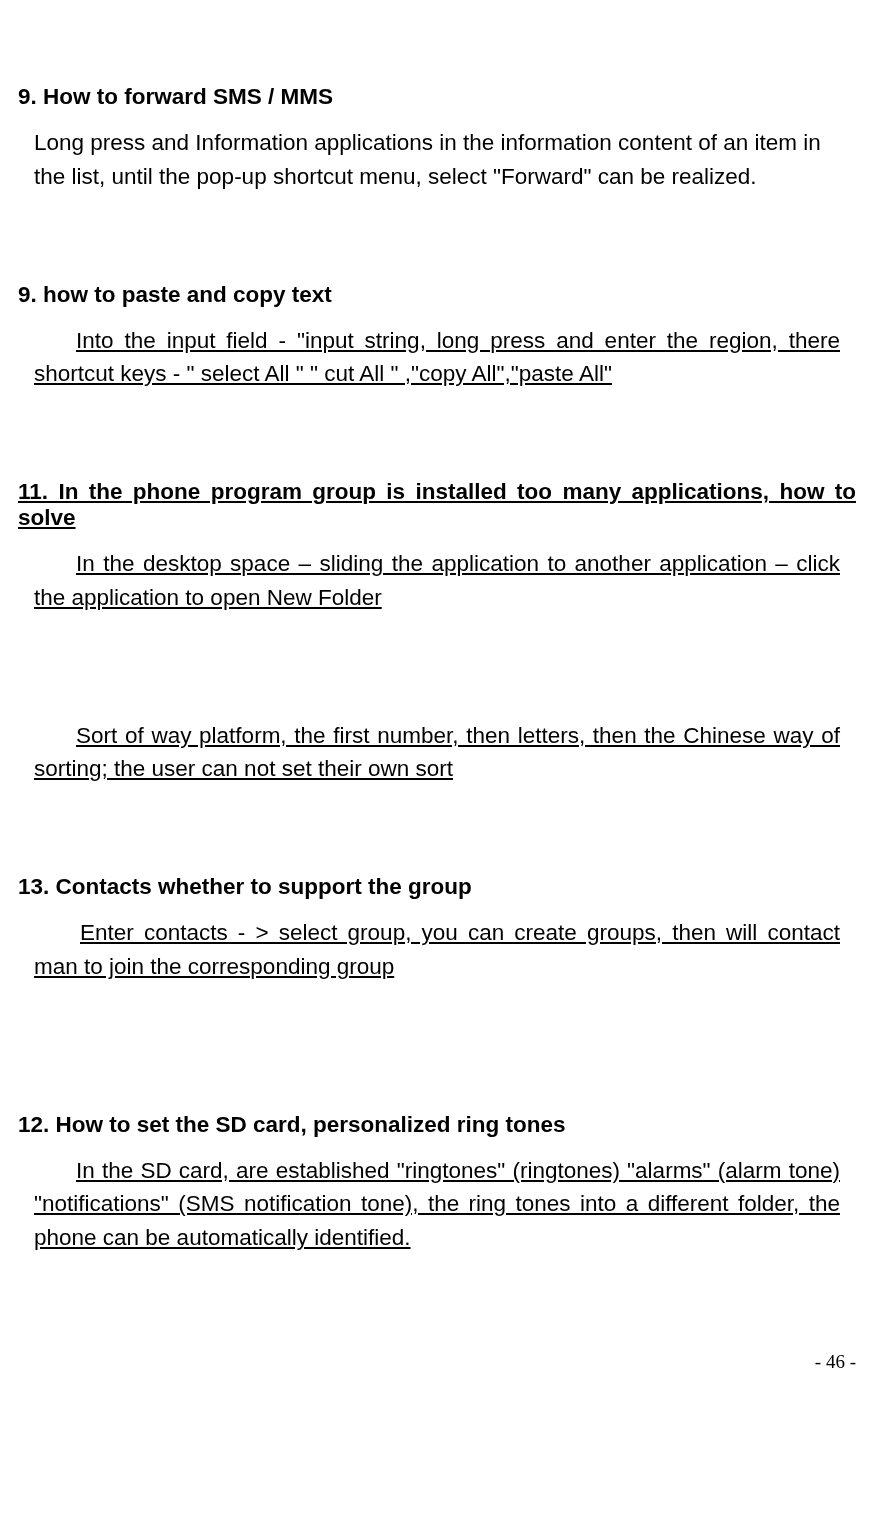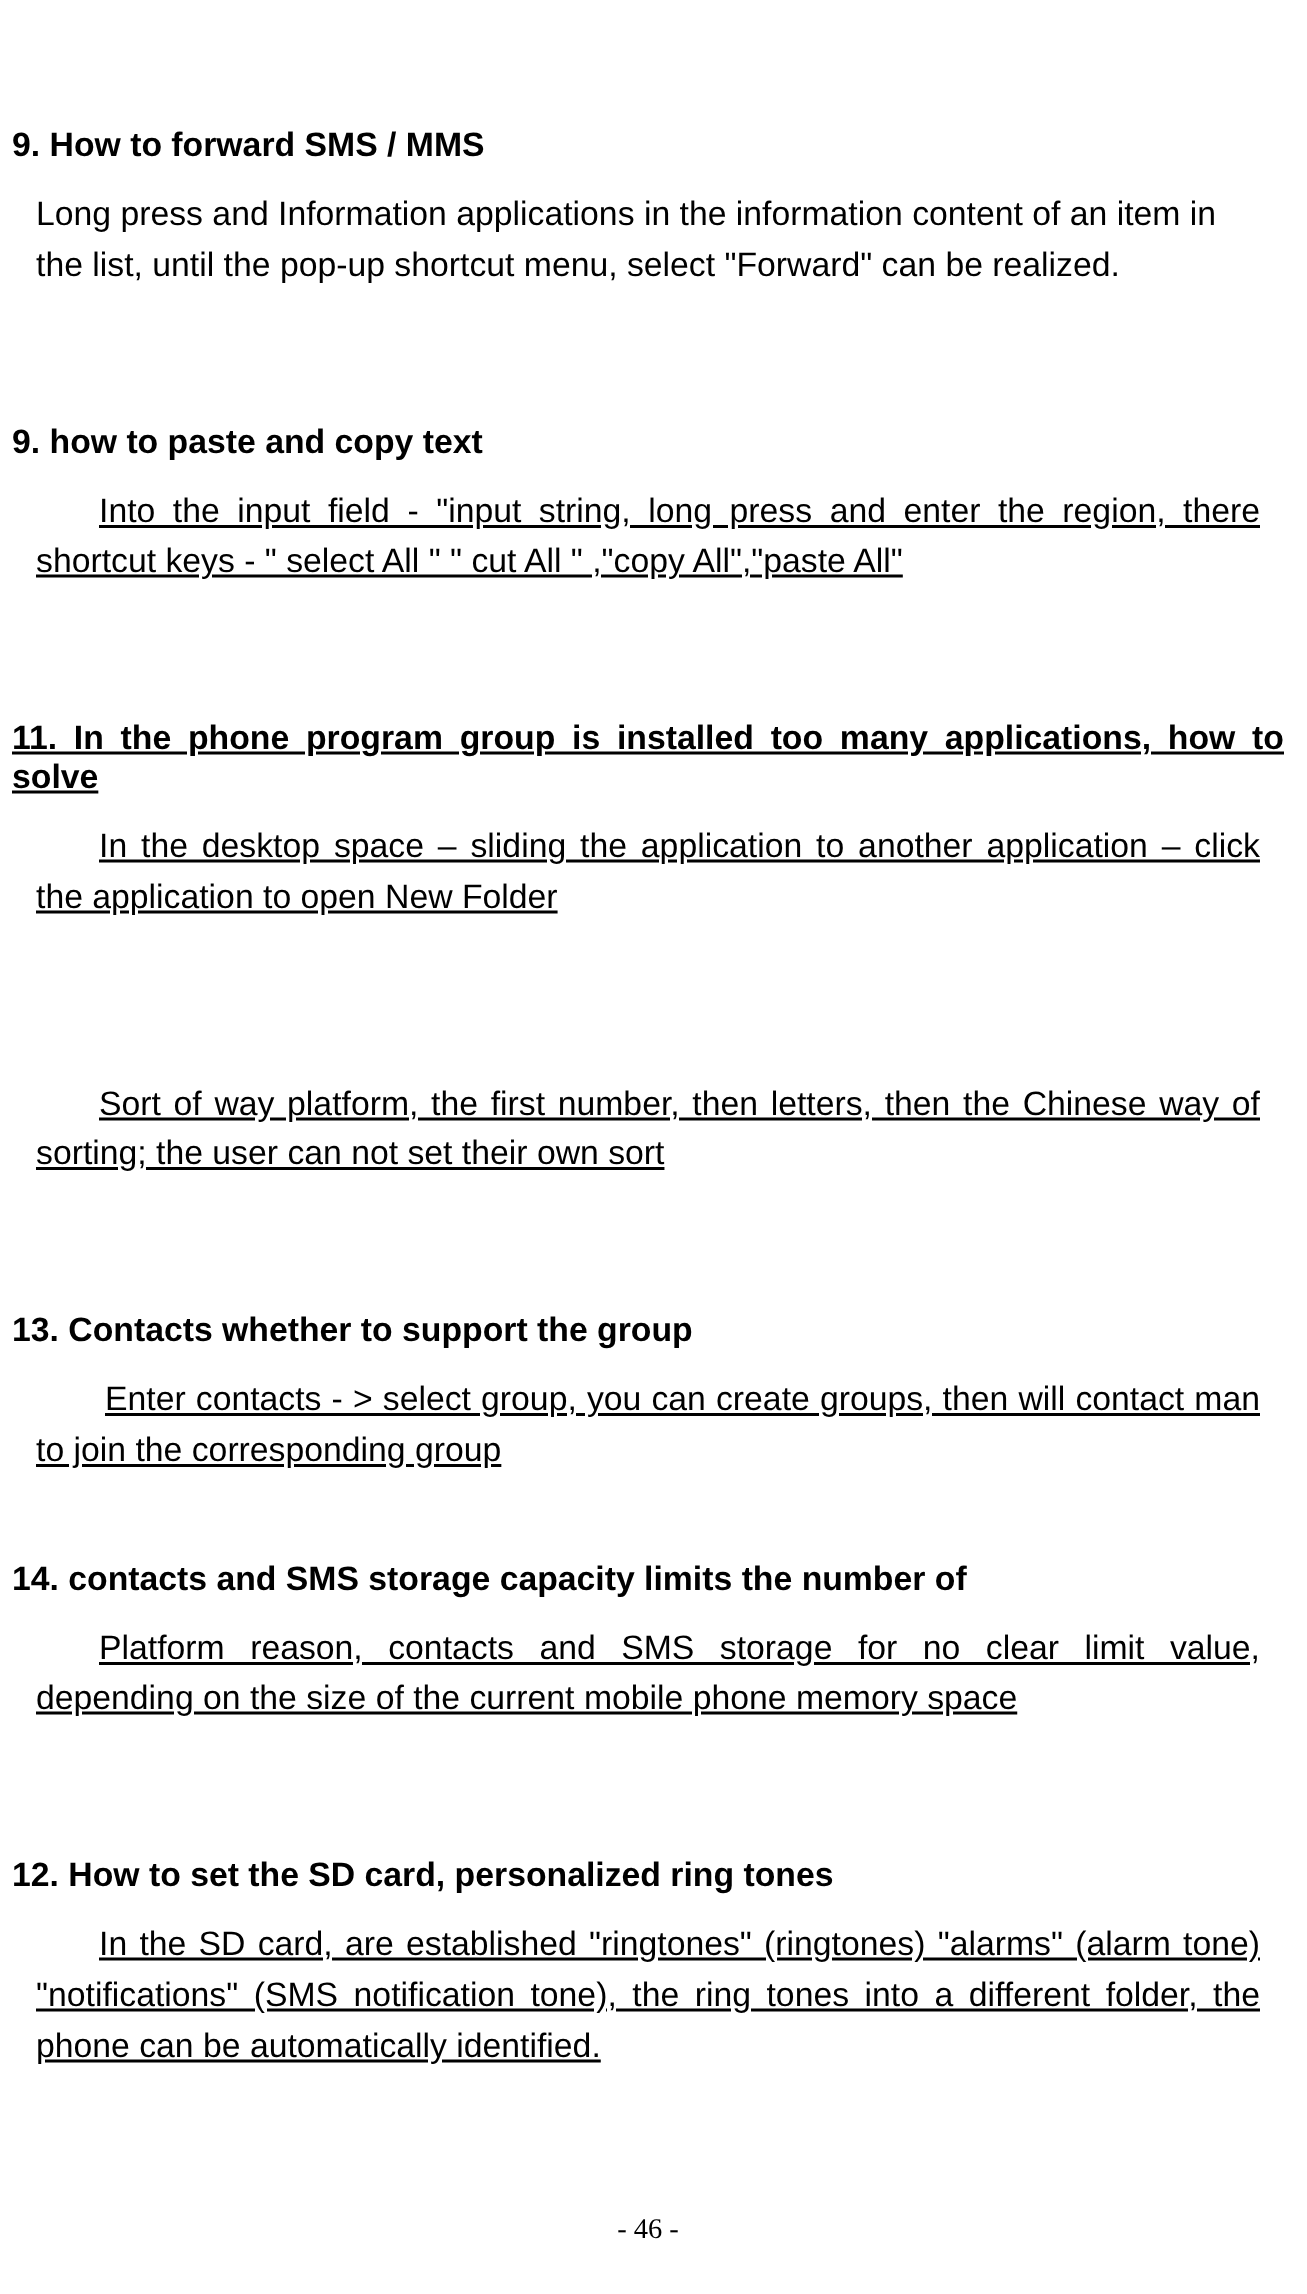--- a/index.html
+++ b/index.html
@@ -3,21 +3,21 @@
   <meta charset="utf-8">
   <style>
     body {
       margin: 0;
       padding: 0;
       font-family: Arial, Helvetica, sans-serif;
       background: #fff;
       width: 871px;
     }
     .page {
-      padding: 84px 15px 0 8px;
+      padding: 84px 15px 0 18px;
       box-sizing: border-box;
     }
     .section-heading {
       font-weight: bold;
       font-size: 22.5px;
       color: #000;
       margin: 0 0 16px 0;
     }
     .section-heading-justify {
       text-align: justify;
@@ -40,21 +40,21 @@
     .indent-more {
       text-indent: 46px;
     }
     .section-gap {
       height: 72px;
     }
     .section-gap-small {
       height: 40px;
     }
     .page-number {
-      text-align: center;
+      text-align: right;
       font-family: "Times New Roman", serif;
       font-size: 19px;
       color: #000;
       margin-top: 96px;
       padding-bottom: 30px;
     }
   </style>
 </head>
 <body>
 
@@ -87,24 +87,20 @@
 
   <div class="section-gap"></div>
 
   <div>
     <p class="section-heading">13. Contacts whether to support the group</p>
     <p class="body-text indent-more body-justify">Enter contacts - &gt; select group, you can create groups, then will contact man to join the corresponding group</p>
   </div>
 
   <div class="section-gap-small"></div>
 
-  <div>
-    <p class="section-heading">14. contacts and SMS storage capacity limits the number of</p>
-    <p class="body-text indent body-justify">Platform reason, contacts and SMS storage for no clear limit value, depending on the size of the current mobile phone memory space</p>
-  </div>
 
   <div class="section-gap"></div>
 
   <div>
     <p class="section-heading">12. How to set the SD card, personalized ring tones</p>
     <p class="body-text indent body-justify">In the SD card, are established "ringtones" (ringtones) "alarms" (alarm tone) "notifications" (SMS notification tone), the ring tones into a different folder, the phone can be automatically identified.</p>
   </div>
 
   <div class="page-number">- 46 -</div>
 

